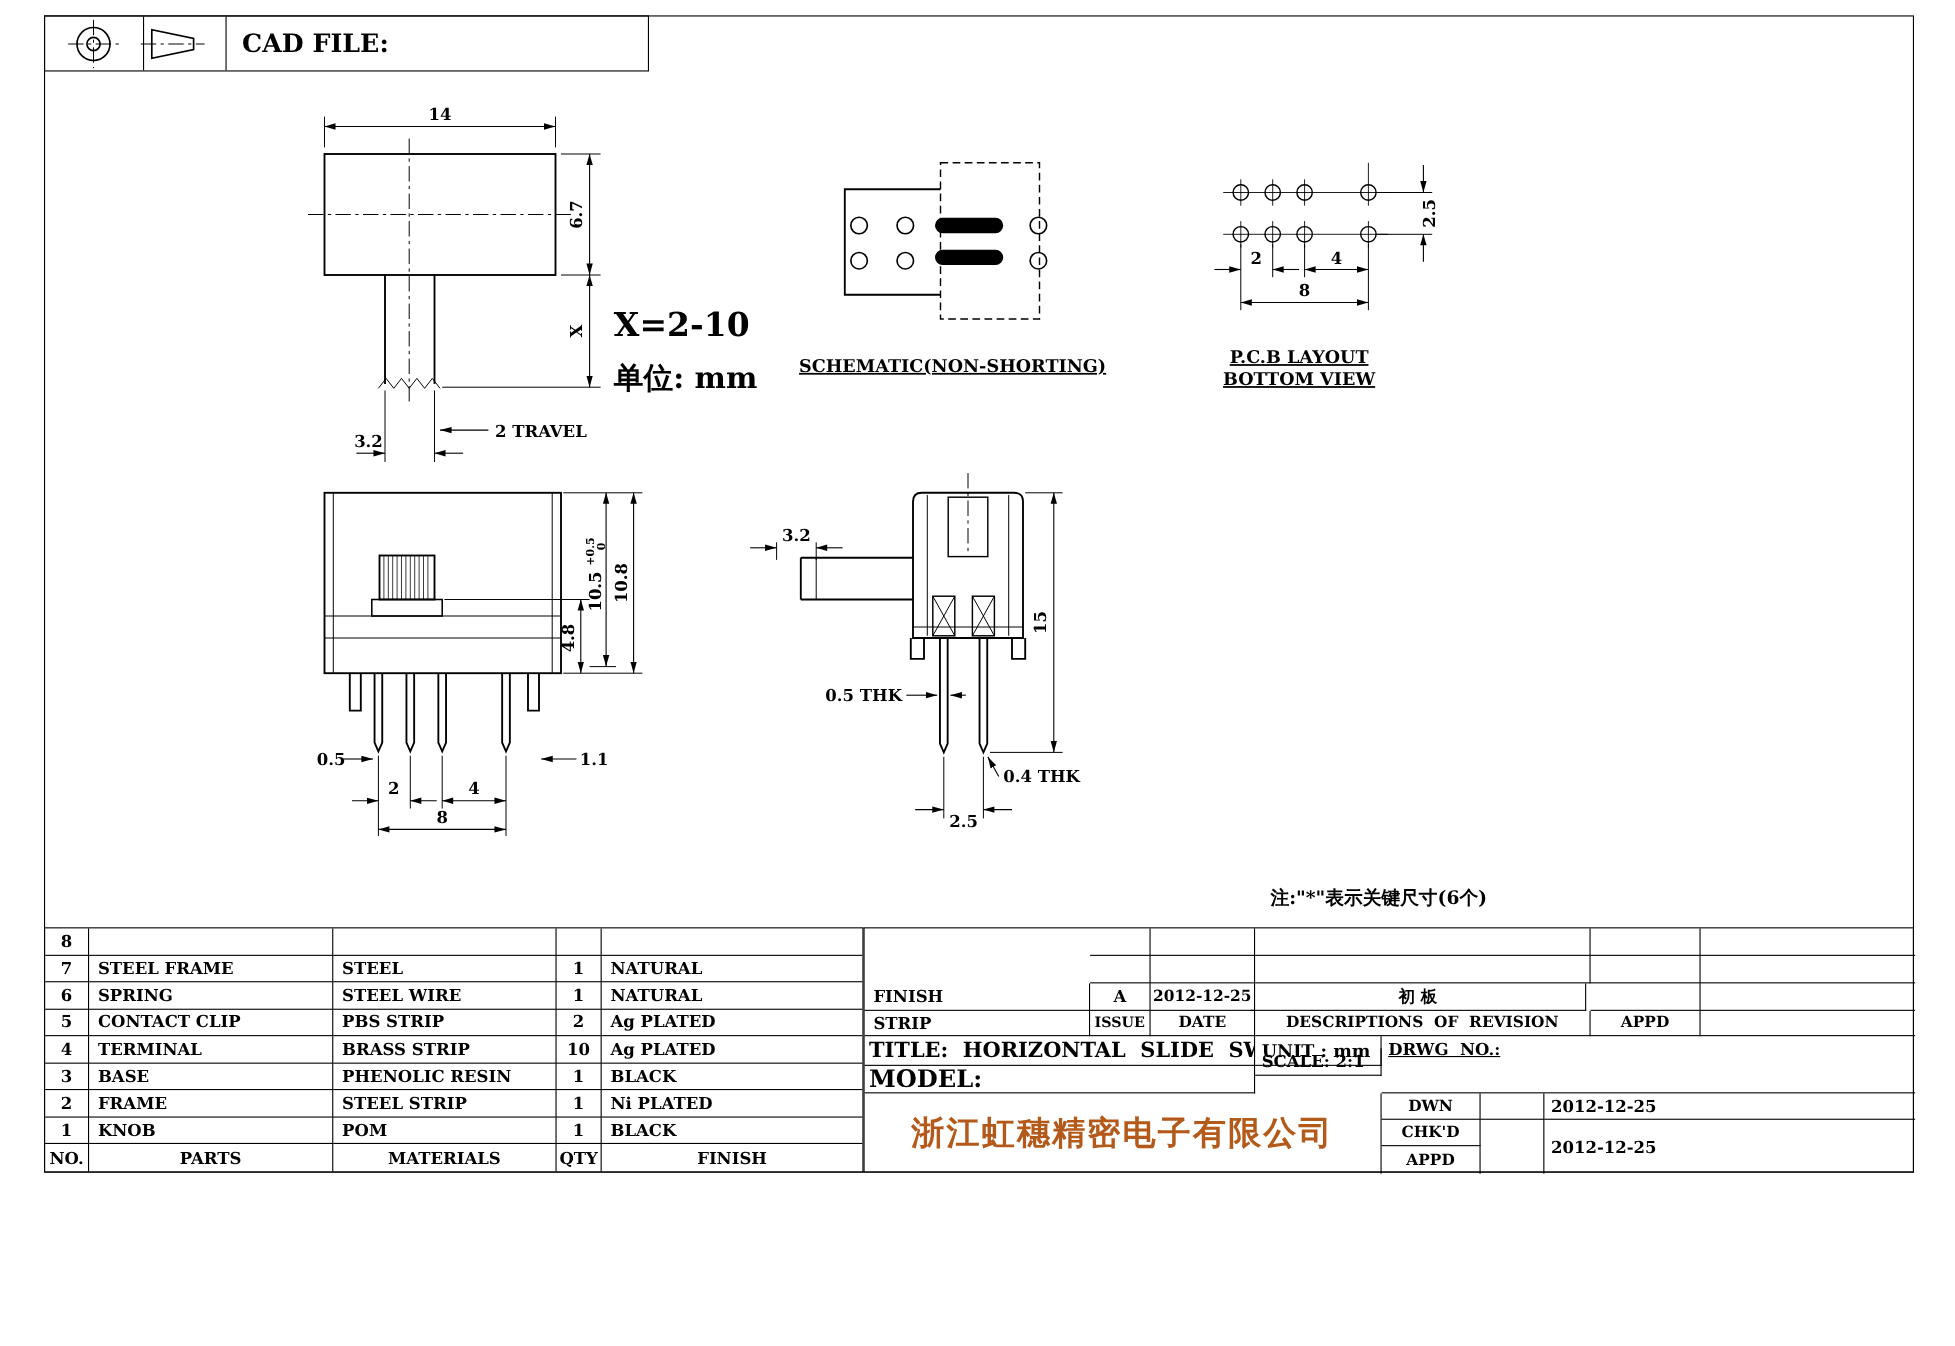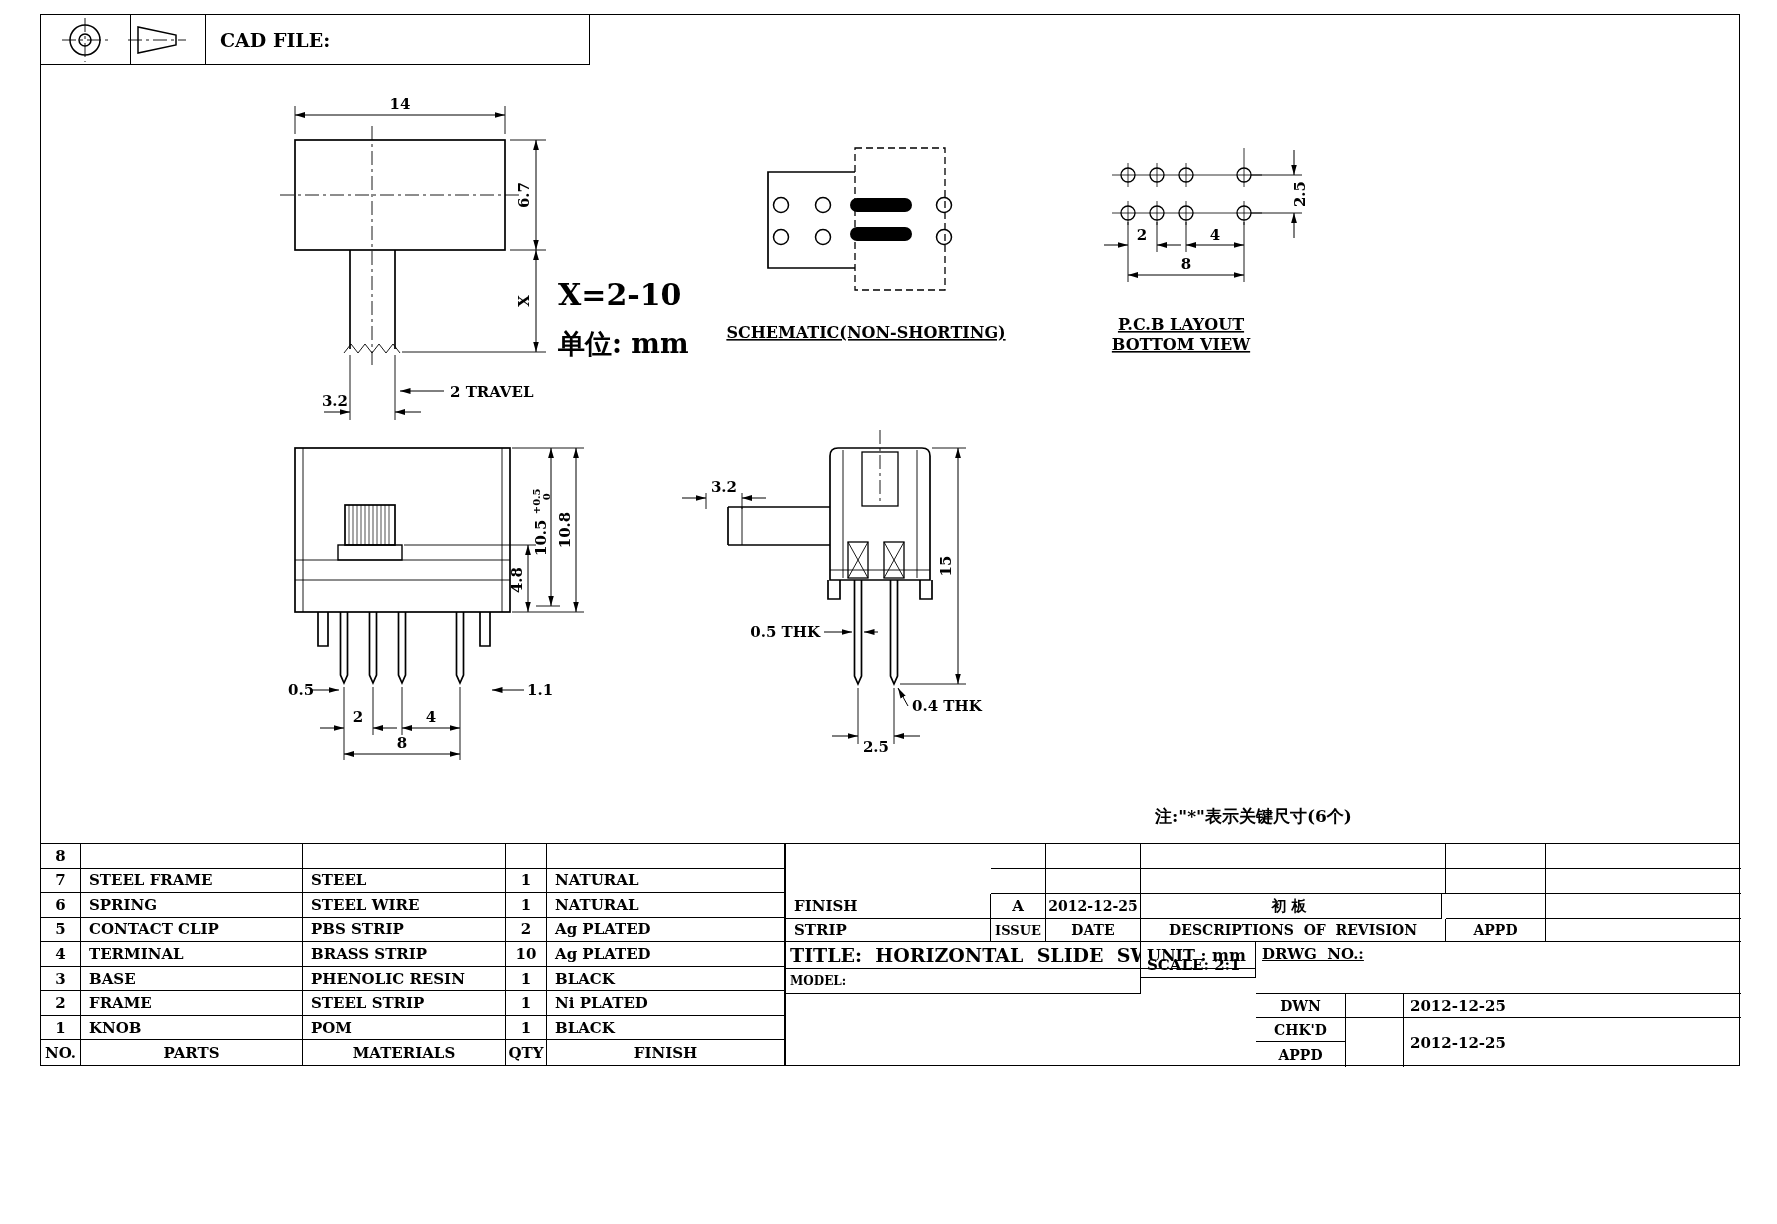--- a/index.html
+++ b/index.html
@@ -50,21 +50,21 @@
   #drawing { position:absolute; left:0; top:0; pointer-events:none; }
 </style>
 </head>
 <body>
 
 <div class="frame" style="left:40px; top:14px; width:1700px; height:1052px;"></div>
 
 <div id="cad-header" class="frame">
   <div class="hc" style="left:0; width:90px;"></div>
   <div class="hc" style="left:90px; width:75px;"></div>
-  <div class="hc nr" style="left:165px; width:385px; padding-left:14px; font-weight:bold; font-size:19px;">CAD FILE:</div>
+  <div class="hc nr" style="left:165px; width:385px; padding-left:14px; font-weight:bold; font-size:23px;">CAD FILE:</div>
 </div>
 
 <div id="parts-table" class="frame">
   <div class="pc c">8</div>
   <div class="pc"></div>
   <div class="pc"></div>
   <div class="pc c"></div>
   <div class="pc nr"></div>
 
   <div class="pc c">7</div>
@@ -141,23 +141,24 @@
   <div class="cell ctr" style="left:205px; top:75px; width:55px; height:23px; font-size:13px;">ISSUE</div>
   <div class="cell ctr" style="left:260px; top:75px; width:95px; height:23px; font-size:14px;">DATE</div>
   <div class="cell ctr pre" style="left:355px; top:75px; width:305px; height:23px; font-size:14px;">DESCRIPTIONS  OF  REVISION</div>
   <div class="cell ctr" style="left:660px; top:75px; width:100px; height:23px; font-size:14px;">APPD</div>
   <div class="cell nr" style="left:760px; top:75px; width:195px; height:23px;"></div>
 
   <div class="cell pre" style="left:0; top:98px; width:355px; height:27px; padding-left:4px; font-size:19px;">TITLE:  HORIZONTAL  SLIDE  SWITCH</div>
   <div class="cell" style="left:355px; top:98px; width:115px; height:27px; padding-left:6px; font-size:16px;">UNIT : mm</div>
   <div class="cell nr pre" style="left:470px; top:98px; width:485px; height:52px; align-items:flex-start; padding:3px 0 0 6px;text-decoration:underline;">DRWG  NO.:</div>
 
-  <div class="cell" style="left:0; top:125px; width:355px; height:25px; padding-left:4px; font-size:12px;">MODEL:</div>
+  <div class="cell" style="left:0; top:125px; width:355px; height:25px; padding-left:4px; font-size:22px;">MODEL:</div>
   <div class="cell" style="left:355px; top:109px; width:115px; height:25px; padding-left:6px;">SCALE: 2:1</div>
 
+  <div id="company-cell" class="cell nb ctr" style="left:0; top:150px; width:470px; height:73px; color:#b35a1a;">浙江虹穗精密电子有限公司</div>
   <div class="cell ctr" style="left:470px; top:150px; width:90px; height:24px; font-size:14px;">DWN</div>
   <div class="cell" style="left:560px; top:150px; width:58px; height:24px;"></div>
   <div class="cell nr" style="left:618px; top:150px; width:337px; height:24px; padding-left:6px;">2012-12-25</div>
   <div class="cell ctr" style="left:470px; top:174px; width:90px; height:24px; font-size:14px;">CHK'D</div>
   <div class="cell nb" style="left:560px; top:174px; width:58px; height:49px;"></div>
   <div class="cell nr nb" style="left:618px; top:174px; width:337px; height:49px; padding-left:6px;">2012-12-25</div>
   <div class="cell ctr nb" style="left:470px; top:198px; width:90px; height:25px; font-size:14px;">APPD</div>
 </div>
 
 <svg id="drawing" width="1777" height="843" viewBox="0 0 1777 843">

